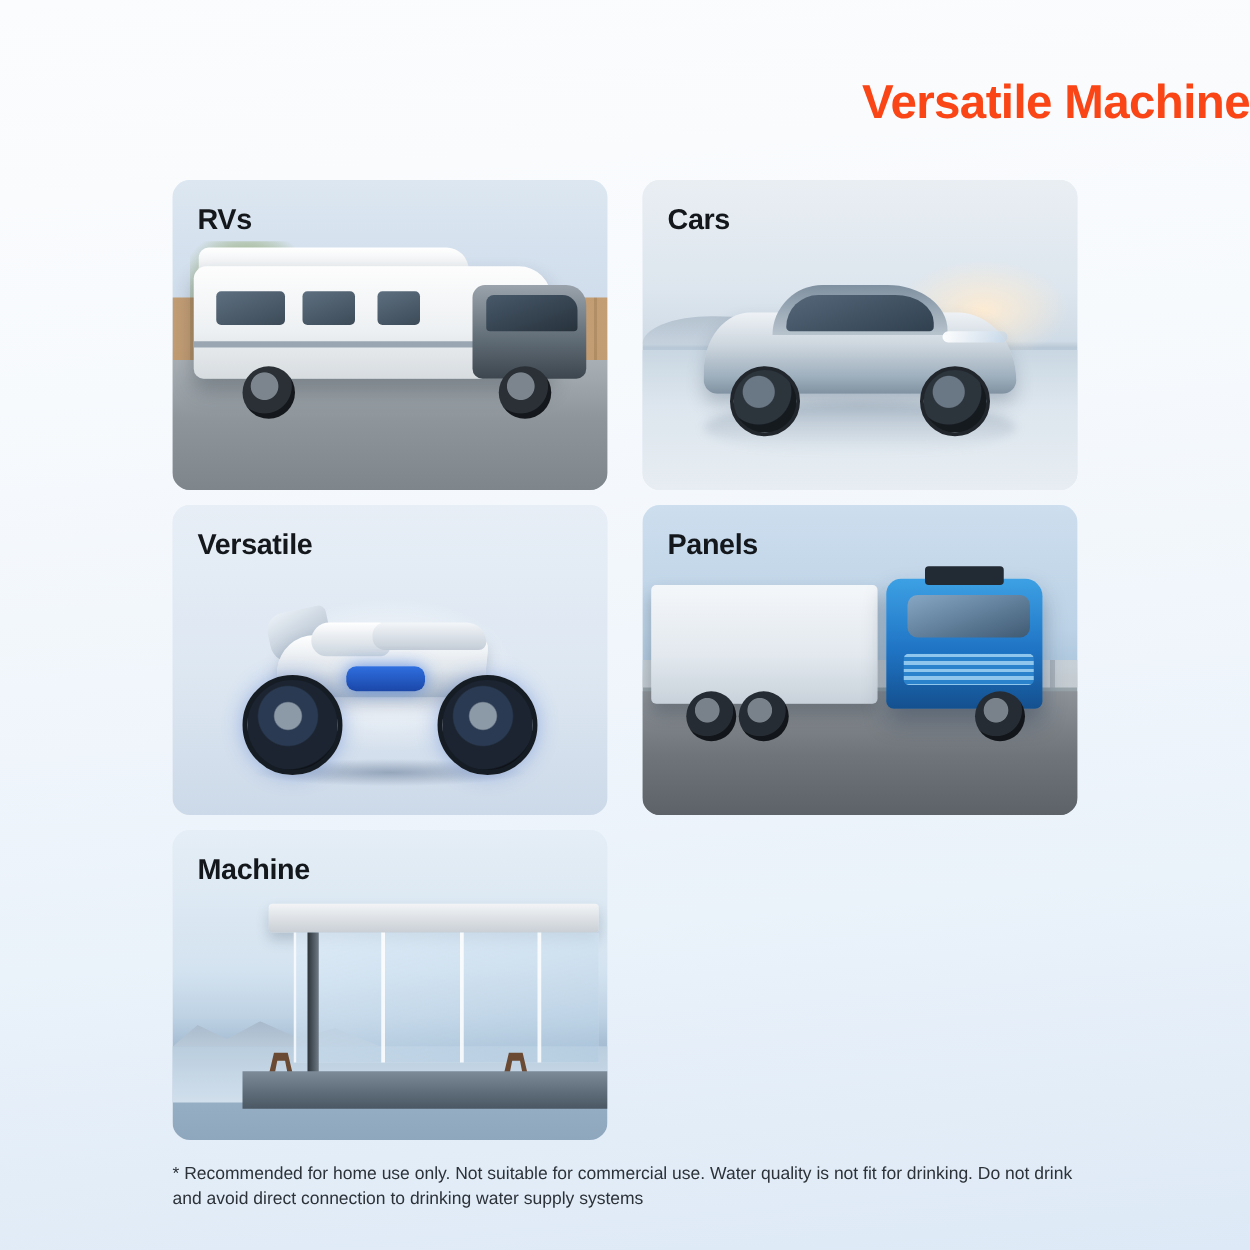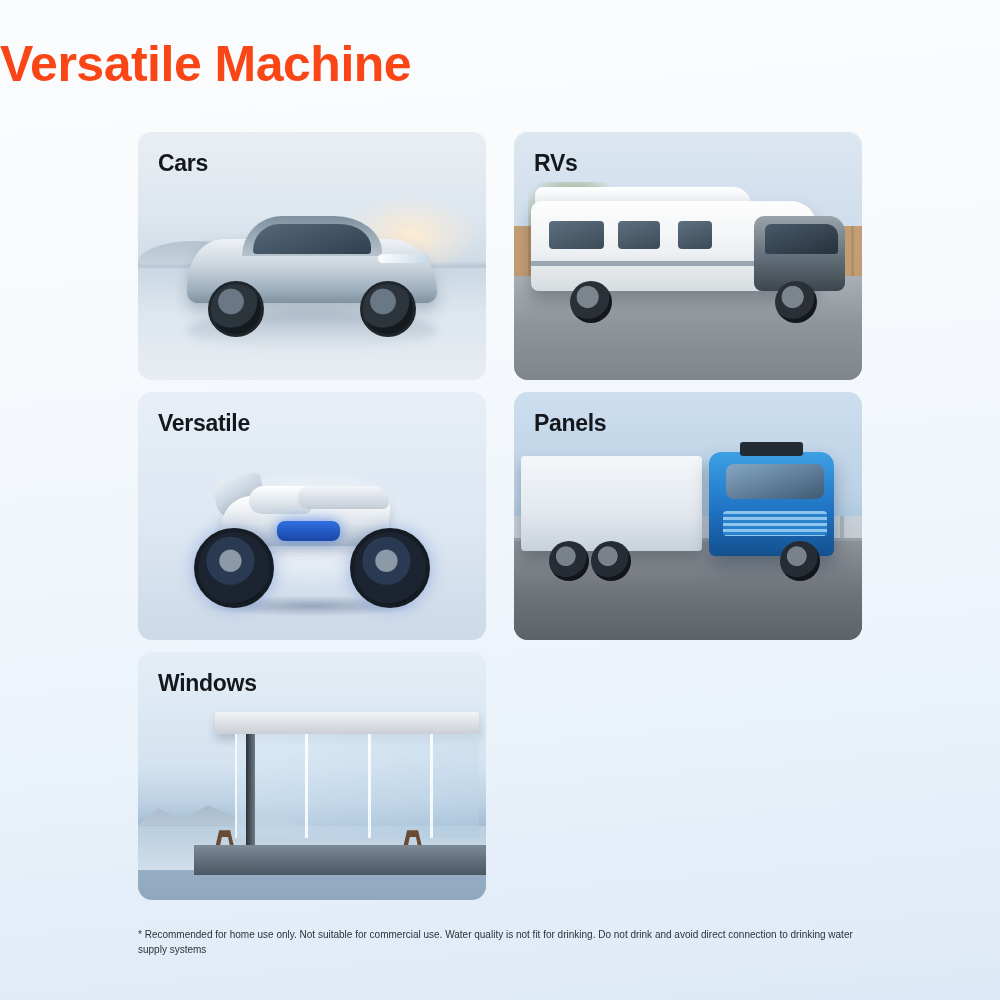--- a/index.html
+++ b/index.html
@@ -10,26 +10,26 @@
     background: #ffffff;
   }
   .page {
     position: relative;
     width: 1000px;
     height: 1000px;
     background: linear-gradient(175deg, #fbfcfd 0%, #f7fafd 30%, #eaf2fa 72%, #dde9f6 100%);
     overflow: hidden;
   }
   .title {
-    text-align: left;
-    font-size: 50px;
+    text-align: right;
+    font-size: 38px;
     font-weight: bold;
     color: #fa4616;
     letter-spacing: -0.5px;
-    padding-top: 37px;
+    padding-top: 62px;
     line-height: 1.1;
   }
   .grid {
     margin: 40px auto 0;
     width: 724px;
     display: grid;
     grid-template-columns: 348px 348px;
     grid-template-rows: 248px 248px 248px;
     column-gap: 28px;
     row-gap: 12px;
@@ -384,50 +384,33 @@
     position: absolute; left: 0; top: 0;
     width: 100%; height: 14%;
     background: linear-gradient(180deg, #25405f, rgba(37,64,95,0));
   }
 
   .footnote {
     position: absolute;
     left: 138px;
     right: 130px;
     top: 928px;
-    font-size: 10px;
+    font-size: 14px;
     line-height: 1.45;
     color: #2c3238;
   }
 </style>
 </head>
 <body>
 
 <div class="page">
 
   <h1 class="title">Versatile Machine</h1>
 
   <div class="grid">
-
-    <div class="card">
-      <div class="scene">
-        <div class="cars-bg"></div>
-        <div class="cars-sun"></div>
-        <div class="cars-hills"></div>
-        <div class="cars-water"></div>
-        <div class="car-reflect"></div>
-        <div class="car-body"></div>
-        <div class="car-roof"></div>
-        <div class="car-glass"></div>
-        <div class="car-light"></div>
-        <div class="wheel w1"></div>
-        <div class="wheel w2"></div>
-      </div>
-      <div class="card-label">Cars</div>
-    </div>
 
     <div class="card">
       <div class="scene">
         <div class="rv-bg"></div>
         <div class="rv-sky-tree"></div>
         <div class="rv-fence"></div>
         <div class="rv-ground"></div>
         <div class="rv-top"></div>
         <div class="rv-body"></div>
         <div class="rv-win a"></div>
@@ -437,20 +420,37 @@
         <div class="rv-cab"></div>
         <div class="rv-windshield"></div>
         <div class="rv-wheel r1"></div>
         <div class="rv-wheel r2"></div>
       </div>
       <div class="card-label">RVs</div>
     </div>
 
     <div class="card">
       <div class="scene">
+        <div class="cars-bg"></div>
+        <div class="cars-sun"></div>
+        <div class="cars-hills"></div>
+        <div class="cars-water"></div>
+        <div class="car-reflect"></div>
+        <div class="car-body"></div>
+        <div class="car-roof"></div>
+        <div class="car-glass"></div>
+        <div class="car-light"></div>
+        <div class="wheel w1"></div>
+        <div class="wheel w2"></div>
+      </div>
+      <div class="card-label">Cars</div>
+    </div>
+
+    <div class="card">
+      <div class="scene">
         <div class="moto-bg"></div>
         <div class="moto-glow"></div>
         <div class="moto-shadow"></div>
         <div class="moto-front"></div>
         <div class="moto-body"></div>
         <div class="moto-tank"></div>
         <div class="moto-seat"></div>
         <div class="moto-blue"></div>
         <div class="moto-wheel m1"></div>
         <div class="moto-wheel m2"></div>
@@ -483,21 +483,21 @@
         <div class="win-roof"></div>
         <div class="win-glasswall"></div>
         <div class="win-mullion" style="left:48%"></div>
         <div class="win-mullion" style="left:66%"></div>
         <div class="win-mullion" style="left:84%"></div>
         <div class="win-pillar"></div>
         <div class="win-chair c1"></div>
         <div class="win-chair c2"></div>
         <div class="win-deck"></div>
       </div>
-      <div class="card-label">Windows</div>
+      <div class="card-label">Machine</div>
     </div>
 
 
   </div>
 
   <div class="footnote">* Recommended for home use only. Not suitable for commercial use. Water quality is not fit for drinking. Do not drink and avoid direct connection to drinking water supply systems</div>
 
 </div>
 
 </body></html>

